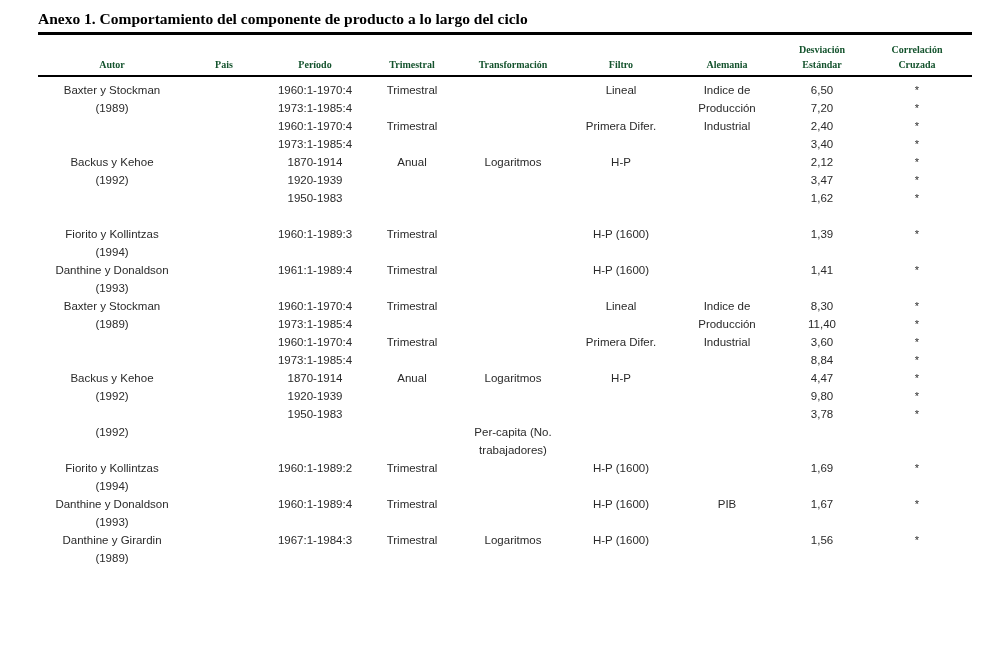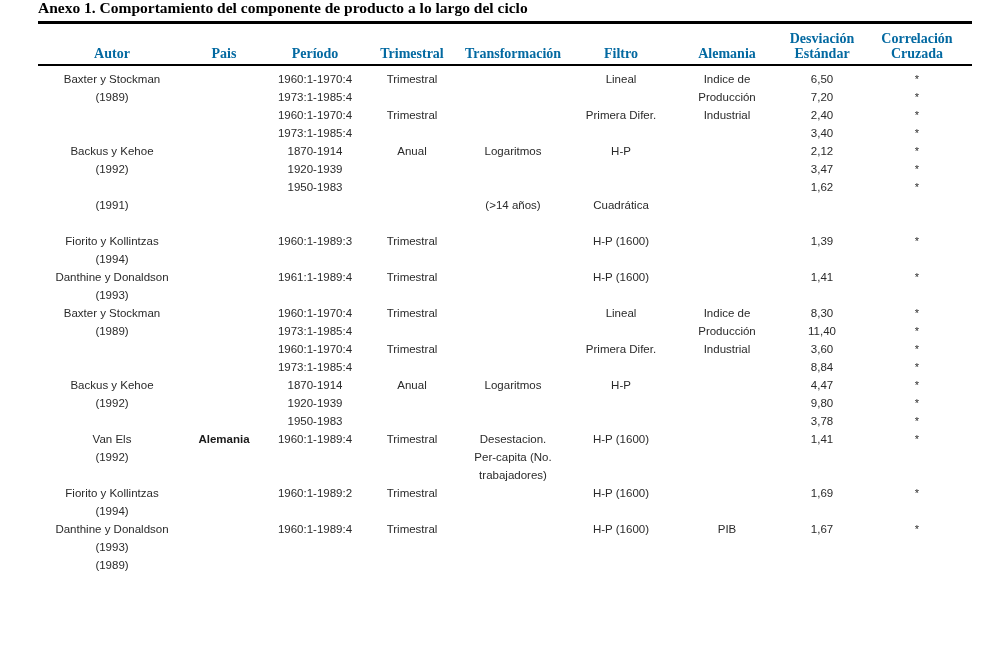--- a/index.html
+++ b/index.html
@@ -13,20 +13,21 @@
     width: 983px;
     height: 667px;
     background: #ffffff;
     overflow: hidden;
   }
   .content {
     margin-left: 38px;
     width: 934px;
   }
   .title-block {
+    padding-top: 11px;
     border-bottom: 3px solid #000;
     padding-bottom: 5px;
   }
   .doc-title {
     font-family: "Liberation Serif", serif;
     font-weight: bold;
     font-size: 15.5px;
     line-height: 16px;
     margin: 0;
     color: #000;
@@ -41,22 +42,22 @@
   col.c-periodo        { width: 106px; }
   col.c-frecuencia     { width: 88px; }
   col.c-transformacion { width: 114px; }
   col.c-filtro         { width: 102px; }
   col.c-variable       { width: 110px; }
   col.c-desviacion     { width: 80px; }
   col.c-correlacion    { width: 110px; }
   thead th {
     font-family: "Liberation Serif", serif;
     font-weight: bold;
-    font-size: 14px;
-    color: #0369a1;
+    font-size: 10px;
+    color: #14532d;
     text-align: center;
     vertical-align: bottom;
     padding: 8px 0 3px 0;
     border-bottom: 2px solid #000;
   }
   thead th .h1 { line-height: 14px; min-height: 14px; }
   thead th .h2 { line-height: 15px; min-height: 15px; }
   tbody td {
     font-size: 11.5px;
     line-height: 18px;
@@ -206,31 +207,20 @@
             <td class="col-pais"></td>
             <td class="col-periodo">1950-1983</td>
             <td class="col-frecuencia"></td>
             <td class="col-transformacion"></td>
             <td class="col-filtro"></td>
             <td class="col-variable"></td>
             <td class="col-desviacion">1,62</td>
             <td class="col-correlacion">*</td>
           </tr>
           <tr>
-            <td class="col-autor">(1991)</td>
-            <td class="col-pais"></td>
-            <td class="col-periodo"></td>
-            <td class="col-frecuencia"></td>
-            <td class="col-transformacion">(&gt;14 años)</td>
-            <td class="col-filtro">Cuadrática</td>
-            <td class="col-variable"></td>
-            <td class="col-desviacion"></td>
-            <td class="col-correlacion"></td>
-          </tr>
-          <tr>
             <td class="col-autor"></td>
             <td class="col-pais"></td>
             <td class="col-periodo"></td>
             <td class="col-frecuencia"></td>
             <td class="col-transformacion"></td>
             <td class="col-filtro"></td>
             <td class="col-variable"></td>
             <td class="col-desviacion"></td>
             <td class="col-correlacion"></td>
           </tr>
@@ -349,31 +339,20 @@
             <td class="col-pais"></td>
             <td class="col-periodo">1950-1983</td>
             <td class="col-frecuencia"></td>
             <td class="col-transformacion"></td>
             <td class="col-filtro"></td>
             <td class="col-variable"></td>
             <td class="col-desviacion">3,78</td>
             <td class="col-correlacion">*</td>
           </tr>
           <tr>
-            <td class="col-autor">Van Els</td>
-            <td class="col-pais">Alemania</td>
-            <td class="col-periodo">1960:1-1989:4</td>
-            <td class="col-frecuencia">Trimestral</td>
-            <td class="col-transformacion">Desestacion.</td>
-            <td class="col-filtro">H-P (1600)</td>
-            <td class="col-variable"></td>
-            <td class="col-desviacion">1,41</td>
-            <td class="col-correlacion">*</td>
-          </tr>
-          <tr>
             <td class="col-autor">(1992)</td>
             <td class="col-pais"></td>
             <td class="col-periodo"></td>
             <td class="col-frecuencia"></td>
             <td class="col-transformacion">Per-capita (No.</td>
             <td class="col-filtro"></td>
             <td class="col-variable"></td>
             <td class="col-desviacion"></td>
             <td class="col-correlacion"></td>
           </tr>
@@ -424,20 +403,31 @@
           <tr>
             <td class="col-autor">(1993)</td>
             <td class="col-pais"></td>
             <td class="col-periodo"></td>
             <td class="col-frecuencia"></td>
             <td class="col-transformacion"></td>
             <td class="col-filtro"></td>
             <td class="col-variable"></td>
             <td class="col-desviacion"></td>
             <td class="col-correlacion"></td>
+          </tr>
+          <tr>
+            <td class="col-autor">Danthine y Girardin</td>
+            <td class="col-pais"></td>
+            <td class="col-periodo">1967:1-1984:3</td>
+            <td class="col-frecuencia">Trimestral</td>
+            <td class="col-transformacion">Logaritmos</td>
+            <td class="col-filtro">H-P (1600)</td>
+            <td class="col-variable"></td>
+            <td class="col-desviacion">1,56</td>
+            <td class="col-correlacion">*</td>
           </tr>
           <tr>
             <td class="col-autor">(1989)</td>
             <td class="col-pais"></td>
             <td class="col-periodo"></td>
             <td class="col-frecuencia"></td>
             <td class="col-transformacion"></td>
             <td class="col-filtro"></td>
             <td class="col-variable"></td>
             <td class="col-desviacion"></td>

